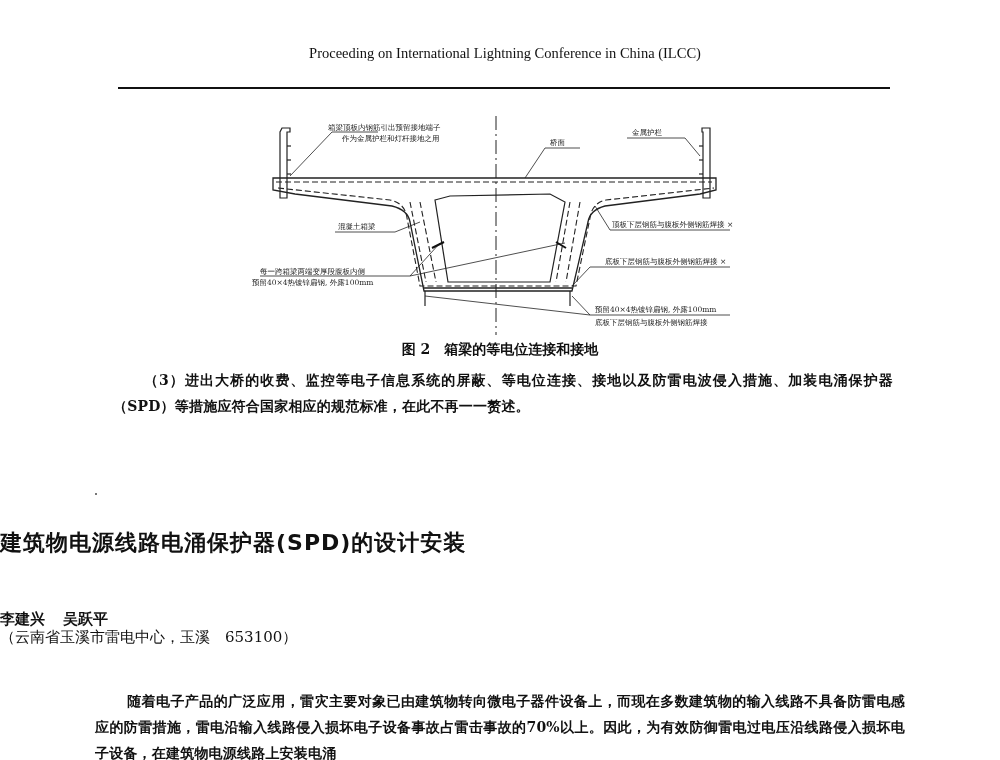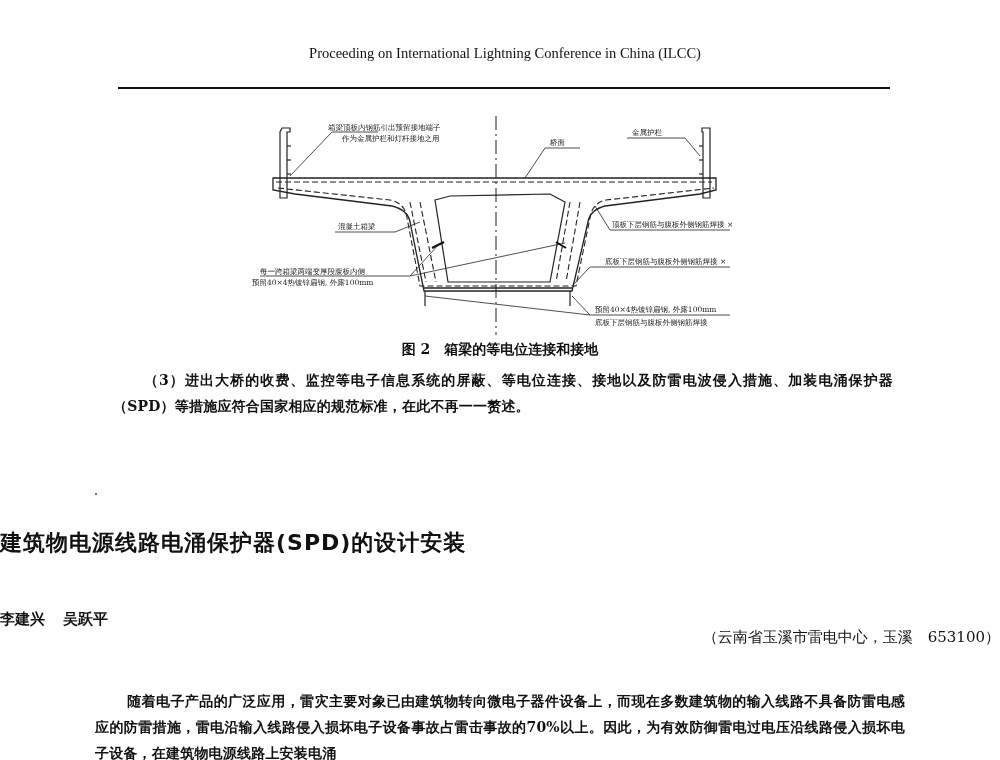--- a/index.html
+++ b/index.html
@@ -115,21 +115,21 @@
       font-weight: bold;
       line-height: 20px;
       margin-top: 13px;
     }
     .authors span + span { margin-left: 18px; }
     .affiliation {
       position: absolute;
       left: 0;
       top: 627px;
       width: 1000px;
-      text-align: right;
+      text-align: left;
       font-size: 15px;
       line-height: 20px;
     }
     .para2 {
       top: 688px;
       left: 95px;
       width: 810px;
     }
     .para2 .indent { display: inline-block; width: 32px; }
   </style>

